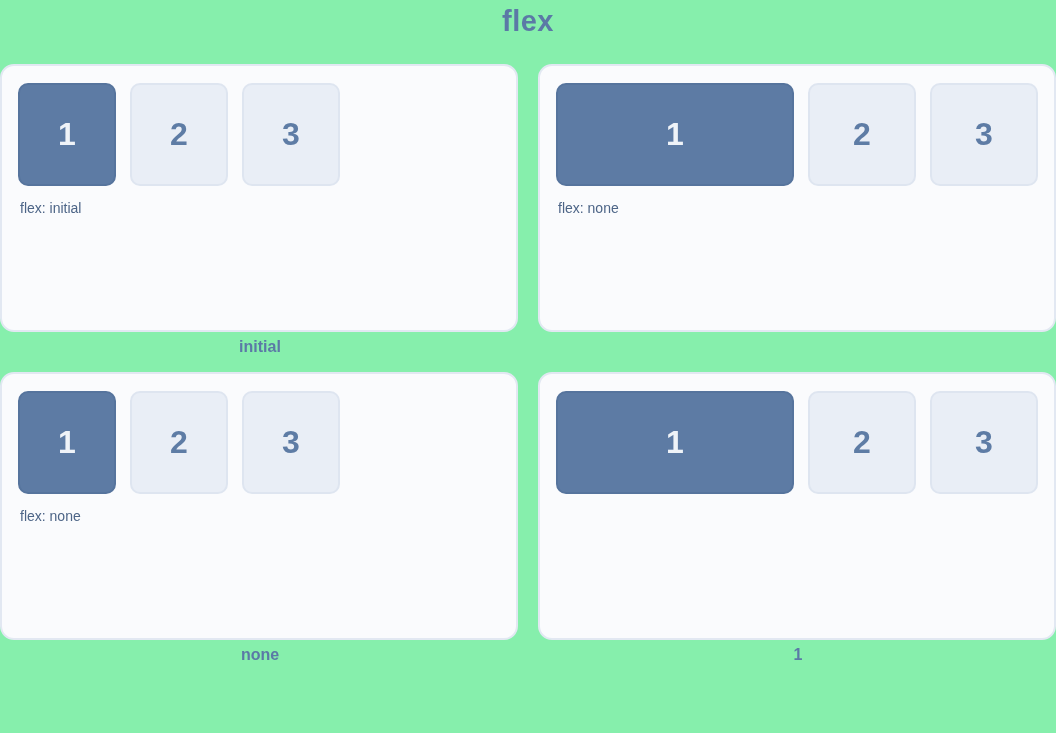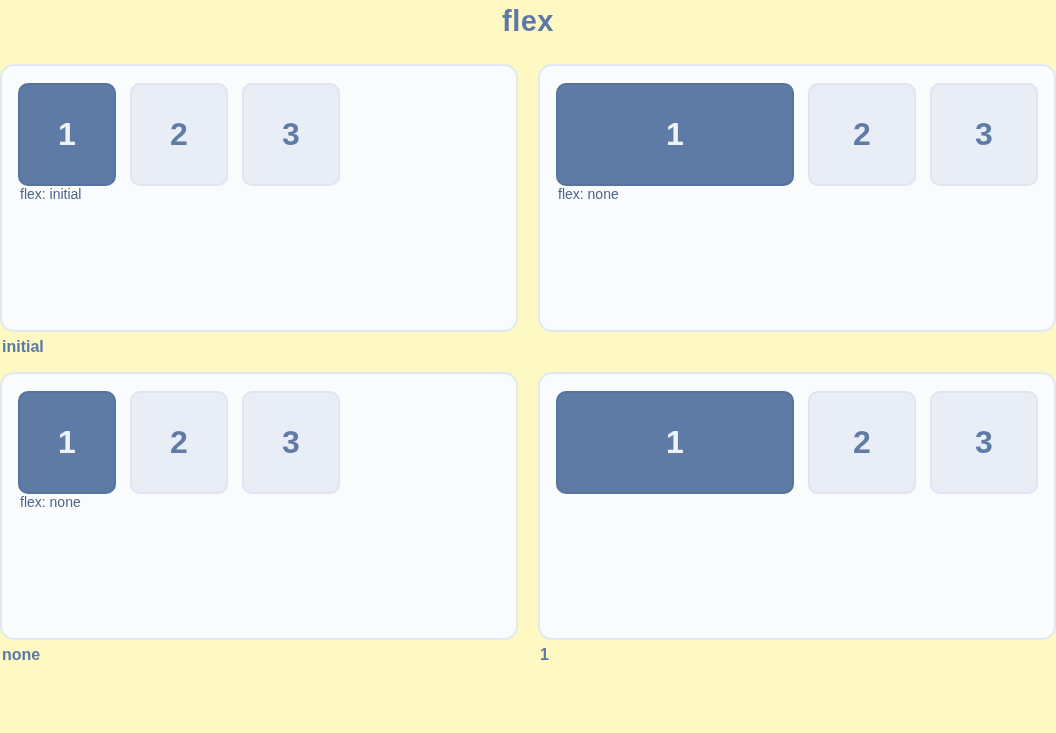--- a/index.html
+++ b/index.html
@@ -6,21 +6,21 @@
     margin: 0;
     padding: 0;
     background: #ffffff;
     font-family: "Liberation Sans", "DejaVu Sans", sans-serif;
   }
   .page {
     width: 1056px;
     height: 733px;
     box-sizing: border-box;
     overflow: hidden;
-    background: #fef9c3;
+    background: #86efac;
   }
   .page-title {
     margin: 0;
     padding-top: 3px;
     text-align: center;
     font-size: 29px;
     line-height: 36px;
     font-weight: bold;
     color: #5b79a6;
     letter-spacing: 0.5px;
@@ -67,31 +67,33 @@
   .box--rest {
     width: 98px;
     flex: 0 0 auto;
     background: #e9eef6;
     border: 2px solid #dee5f0;
     color: #5e7ca5;
   }
   .panel--grow .box--first { flex: 1 1 auto; }
   .panel--grow .box--rest  { width: 108px; flex: 0 0 108px; }
   .caption {
+    margin-top: 14px;
     padding-left: 2px;
     font-size: 14px;
     font-weight: 500;
     color: #4d6587;
   }
   .panel-label {
     margin-top: 6px;
     padding-left: 2px;
     font-size: 16px;
     font-weight: bold;
     color: #5b79a6;
+    text-align: center;
   }
 </style>
 </head>
 <body>
 
 <div class="page">
 
   <h1 class="page-title">flex</h1>
 
   <div class="grid">

